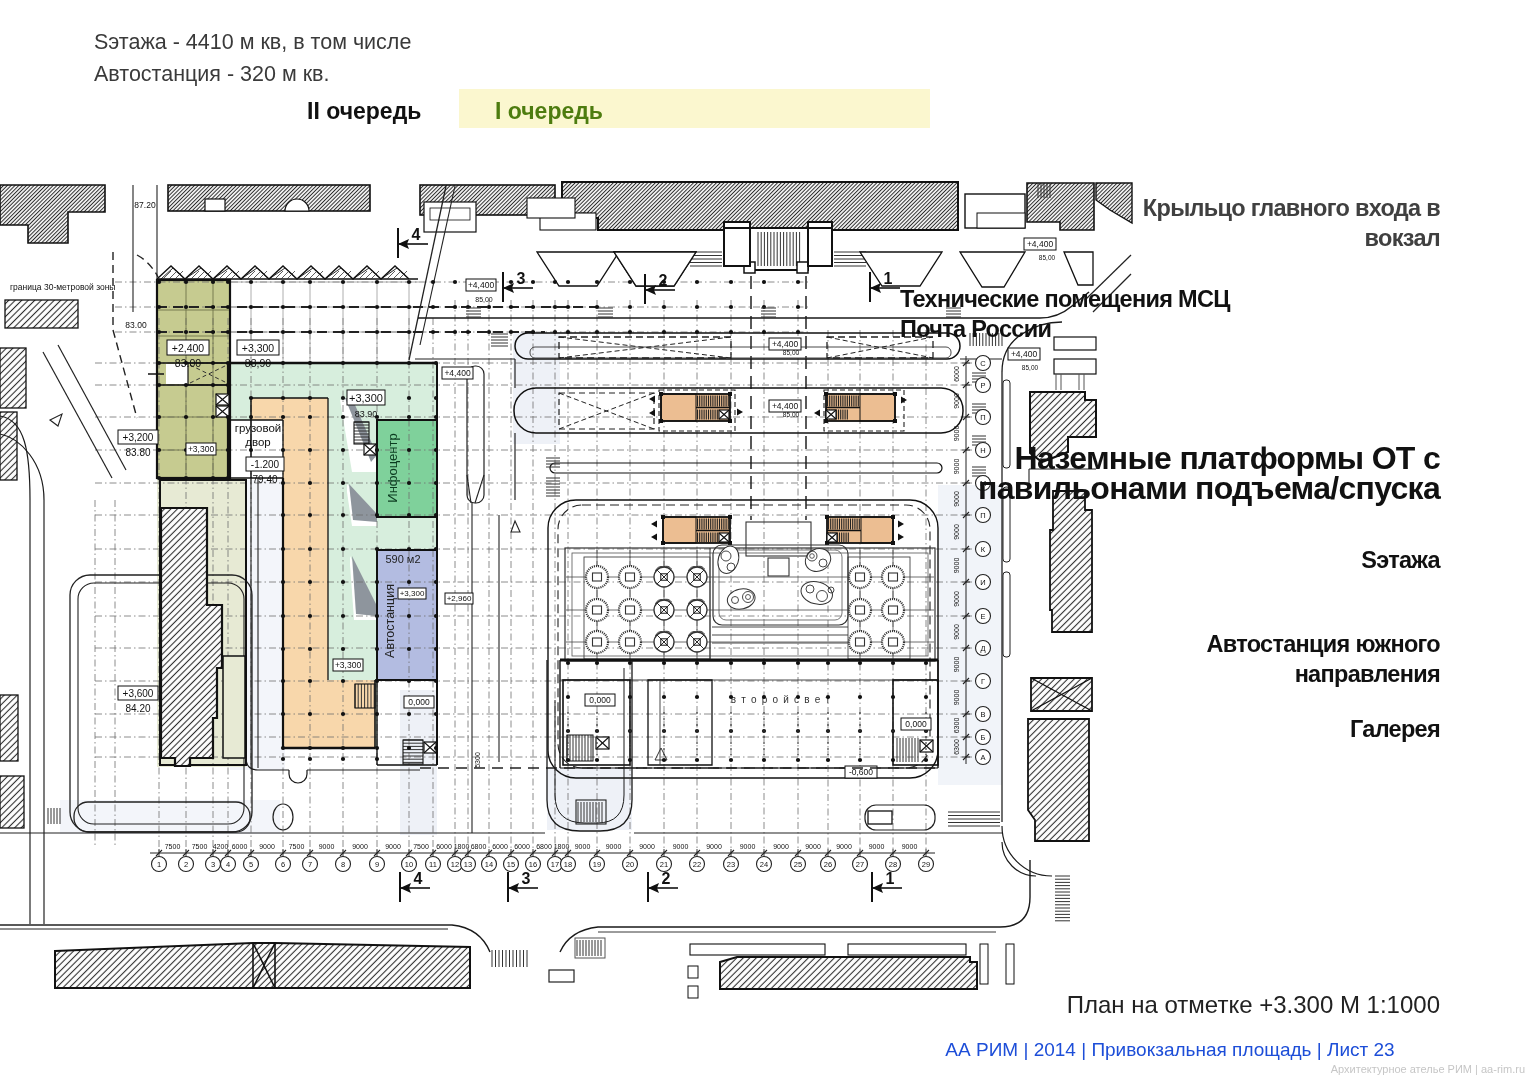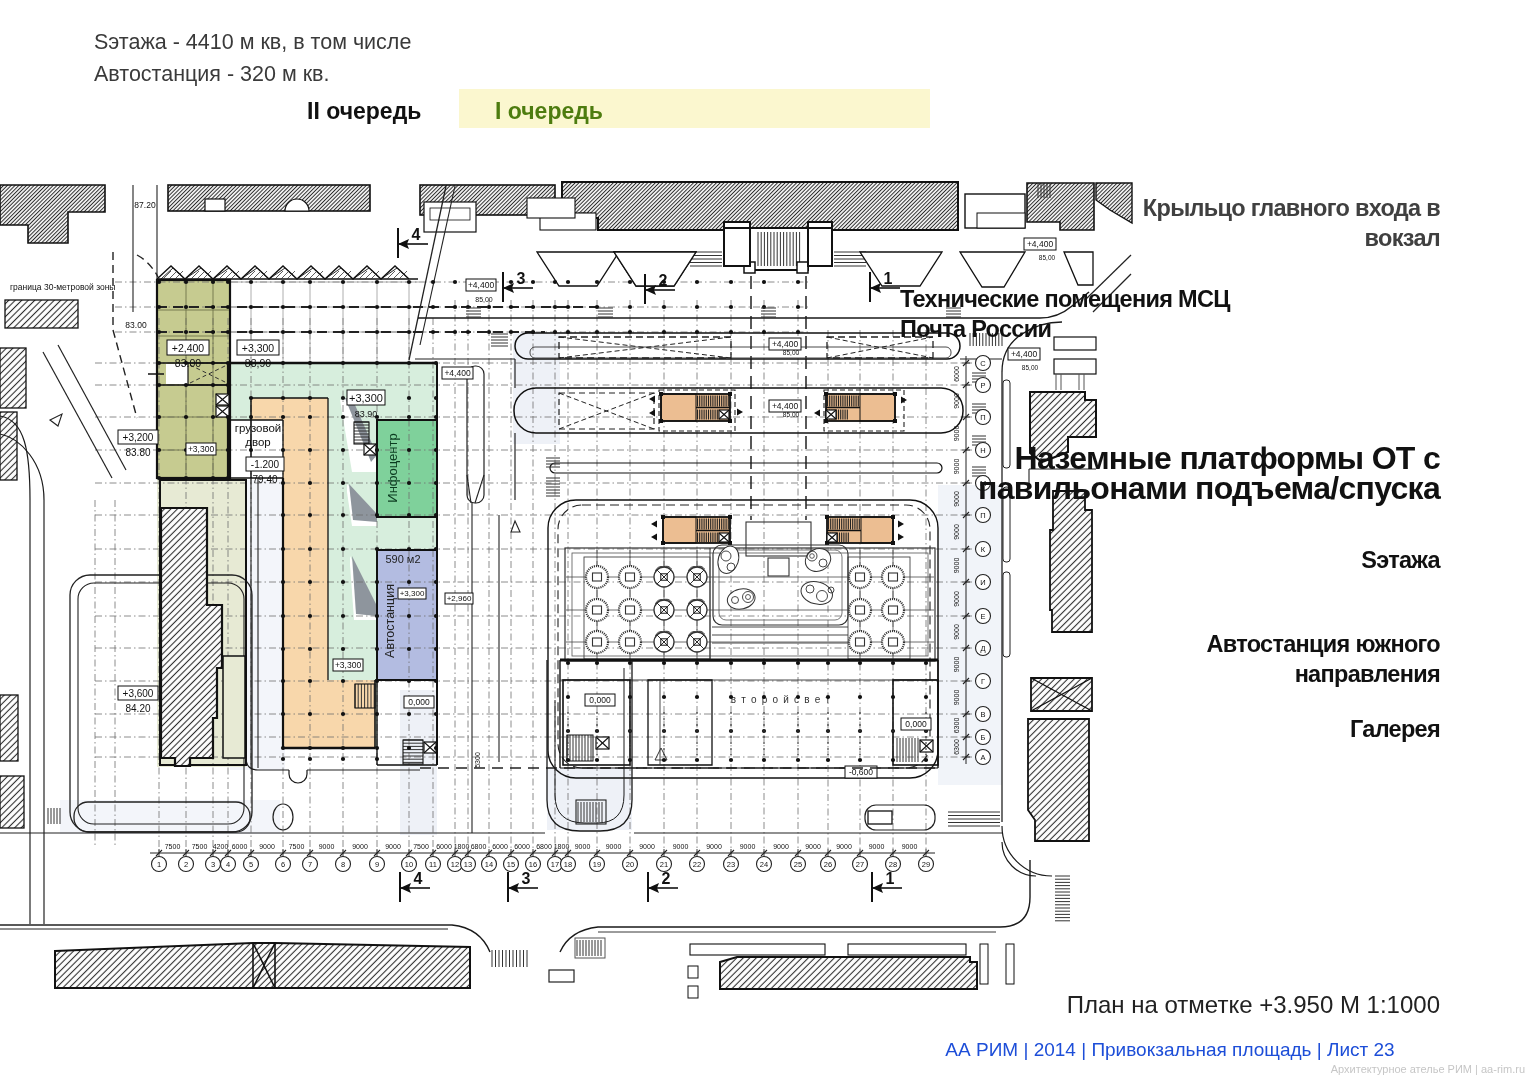--- a/index.html
+++ b/index.html
@@ -1358,15 +1358,15 @@
 <div class="abs" style="left:307px;top:98px;font-size:23px;font-weight:bold;color:#111;">II очередь</div>
 <div class="abs" style="left:495px;top:98px;font-size:23px;font-weight:bold;color:#4d7c0f;">I очередь</div>
 
 <div class="abs" style="left:900px;top:193px;width:540px;text-align:right;font-size:23.5px;font-weight:bold;letter-spacing:-0.7px;line-height:30px;color:#404040;">Крыльцо главного входа в<br>вокзал</div>
 <div class="abs" style="left:900px;top:284px;width:540px;font-size:23.5px;font-weight:bold;letter-spacing:-0.7px;line-height:30px;color:#111;">Технические помещения МСЦ<br>Почта России</div>
 <div class="abs" style="left:900px;top:443px;width:540px;text-align:right;font-size:32px;font-weight:bold;letter-spacing:-0.7px;line-height:30px;color:#111;">Наземные платформы ОТ с<br>павильонами подъема/спуска</div>
 <div class="abs" style="left:900px;top:547px;width:540px;text-align:right;font-size:23.5px;font-weight:bold;letter-spacing:-0.7px;color:#111;">Sэтажа</div>
 <div class="abs" style="left:900px;top:621px;width:540px;text-align:right;font-size:23.5px;font-weight:bold;letter-spacing:-0.7px;line-height:30px;color:#111;margin-top:8px;">Автостанция южного<br>направления</div>
 <div class="abs" style="left:900px;top:716px;width:540px;text-align:right;font-size:23.5px;font-weight:bold;letter-spacing:-0.7px;color:#111;">Галерея</div>
 
-<div class="abs" style="left:900px;top:991px;width:540px;text-align:right;font-size:24px;color:#222;">План на отметке +3.950 М 1:1000</div>
+<div class="abs" style="left:900px;top:991px;width:540px;text-align:right;font-size:24px;color:#222;">План на отметке +3.300 М 1:1000</div>
 <div class="abs" style="left:900px;top:1039px;width:540px;text-align:center;font-size:19px;color:#1d4ed8;">АА РИМ | 2014 | Привокзальная площадь | Лист 23</div>
 <div class="abs" style="left:1000px;top:1063px;width:525px;text-align:right;font-size:11px;color:#c6c6c6;">Архитектурное ателье РИМ | aa-rim.ru</div>
 
 </body></html>

